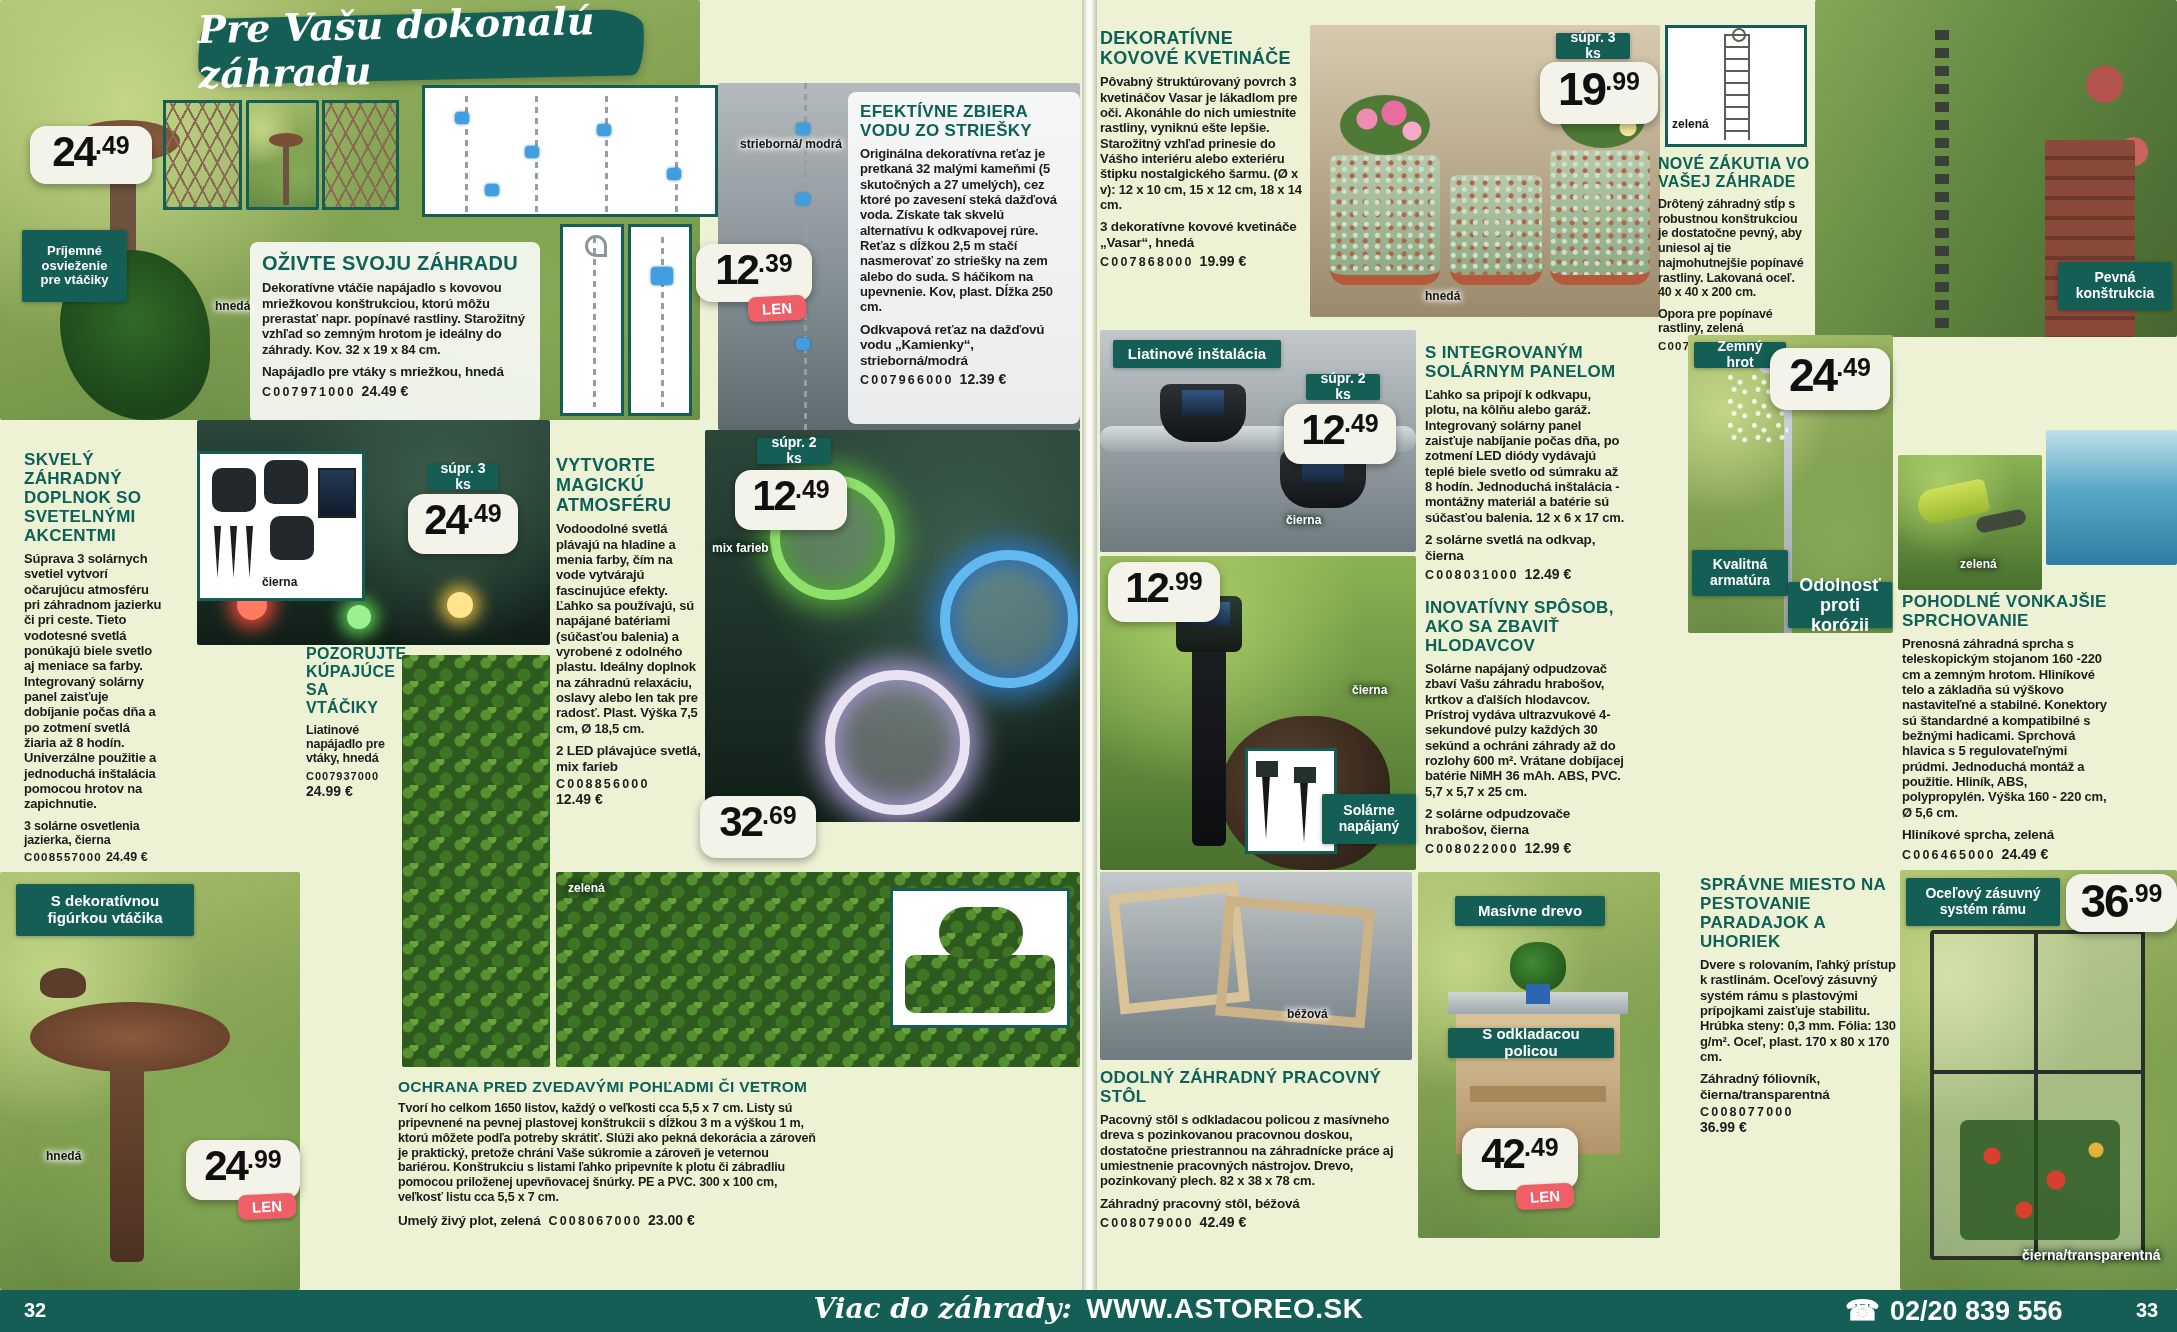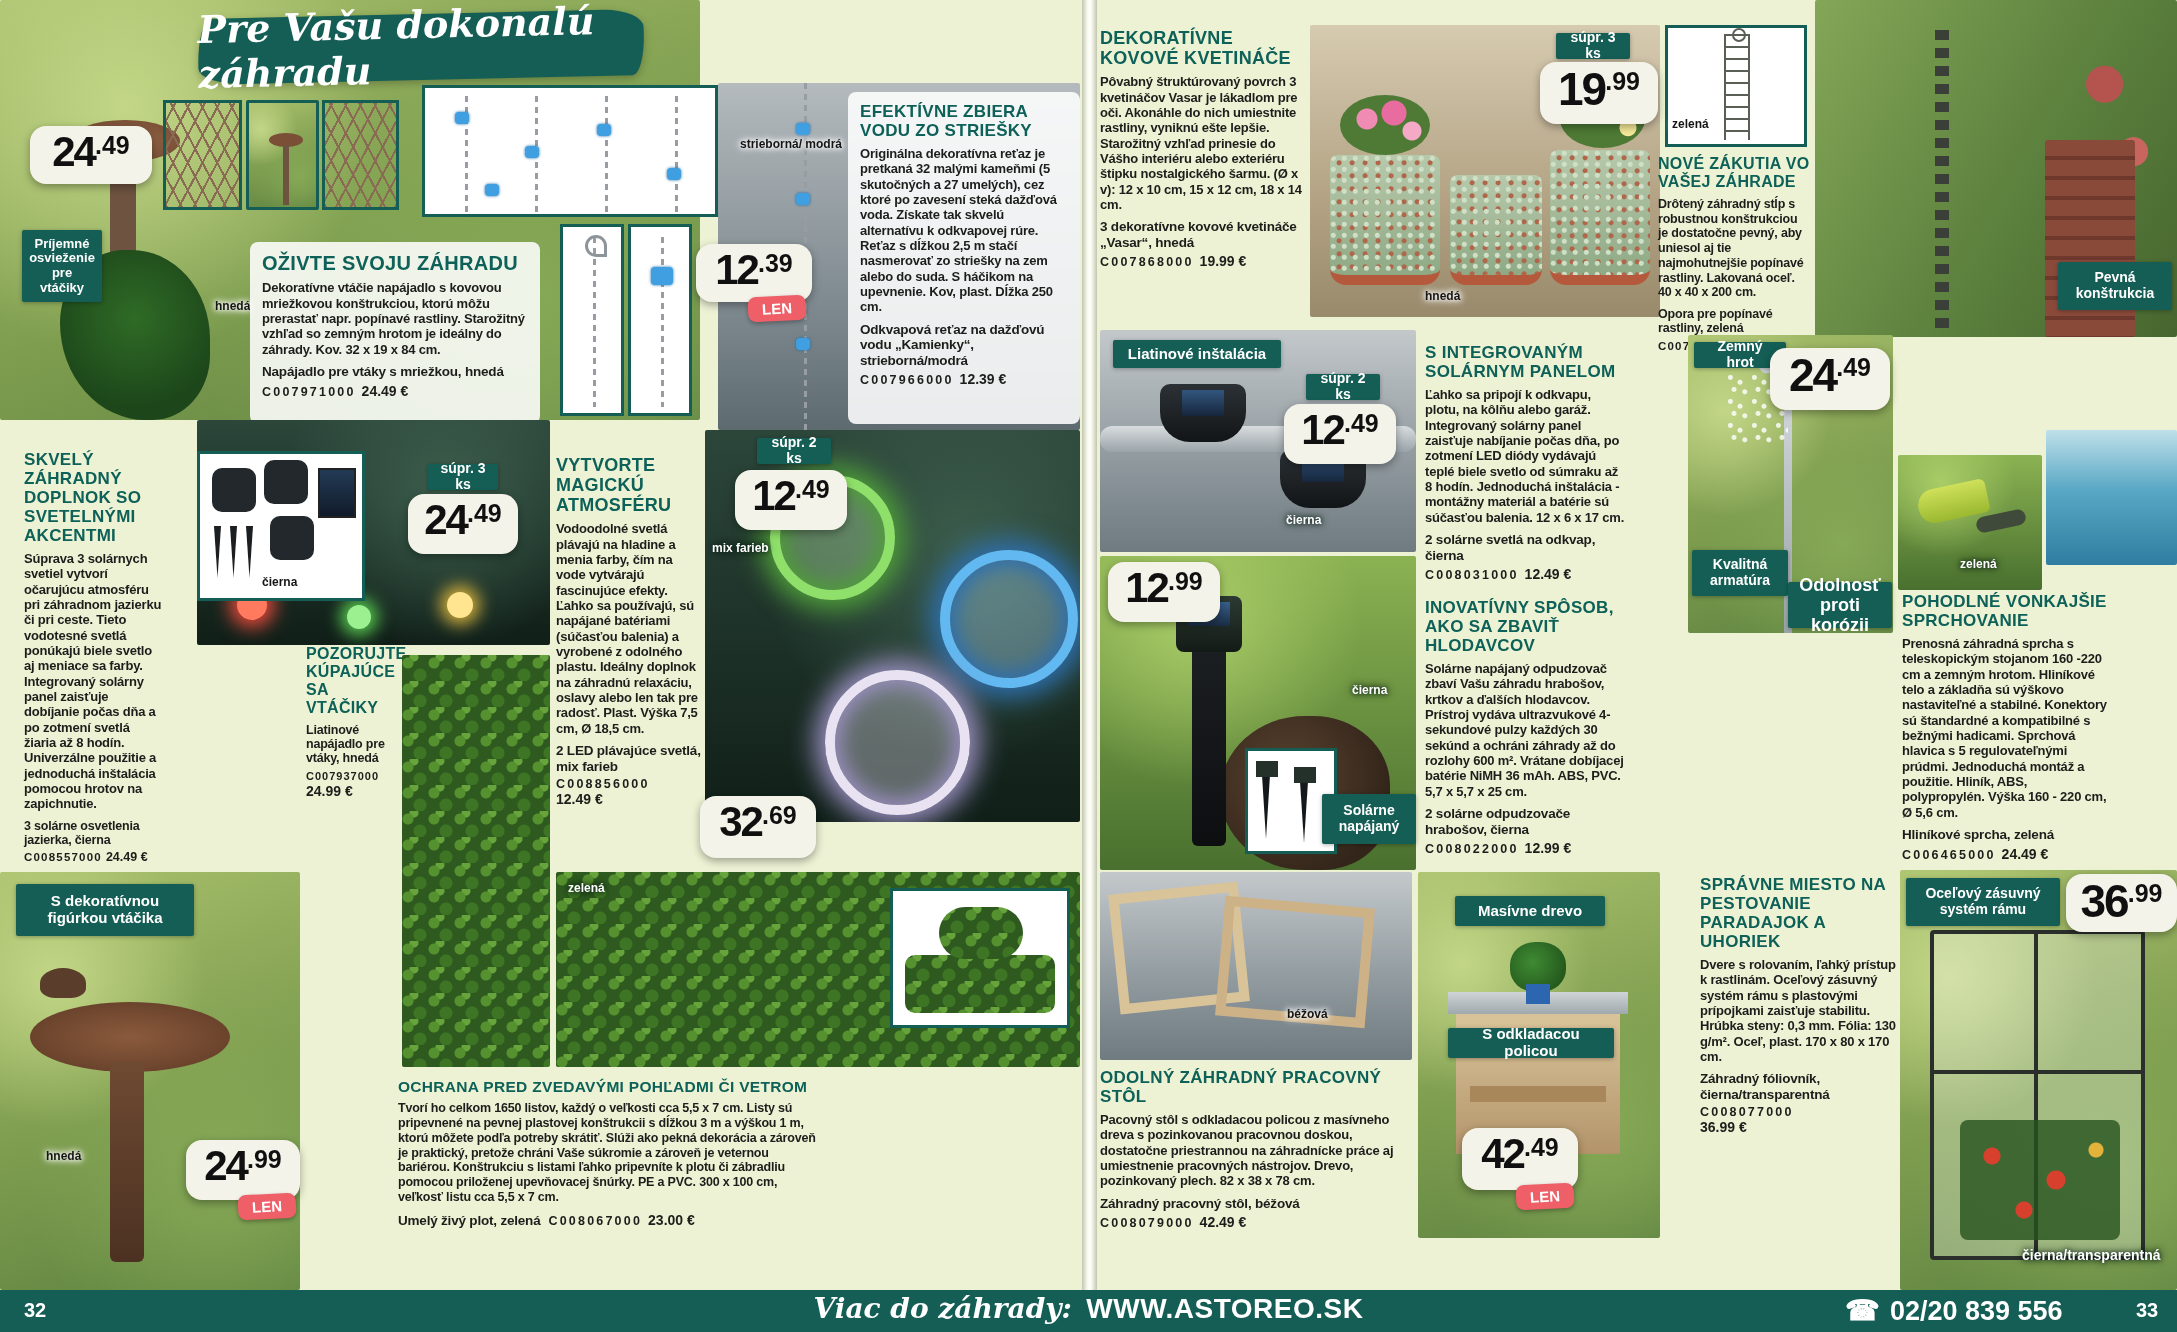--- a/index.html
+++ b/index.html
@@ -57,21 +57,21 @@
   </div>
 
   <div class="ribbon" style="left:198px;top:14px;width:446px;height:66px;">
     <span>Pre Vašu dokonalú záhradu</span>
   </div>
 
   <div class="price sm" style="left:30px;top:126px;width:122px;height:58px;">
     <span class="e">24</span>
       <span class="c">.49</span>
   </div>
-  <div class="badge" style="left:22px;top:230px;width:80px;height:72px;font-size:13px;">
+  <div class="badge" style="left:22px;top:230px;width:105px;height:72px;font-size:13px;">
     <span>Príjemné osvieženie pre vtáčiky</span>
   </div>
   <div class="label" style="left:215px;top:300px;"><span>hnedá</span></div>
 
   <div class="wpanel trellis" style="left:163px;top:100px;width:79px;height:110px;"></div>
   <div class="photo g-garden" style="left:246px;top:100px;width:73px;height:110px;border:3px solid #145e55;box-sizing:border-box;">
     <div class="abs" style="left:20px;top:30px;width:34px;height:14px;background:#7a4f36;border-radius:50%;"></div>
     <div class="abs" style="left:34px;top:42px;width:6px;height:60px;background:#6d5340;"></div>
   </div>
   <div class="wpanel trellis" style="left:322px;top:100px;width:77px;height:110px;"></div>

